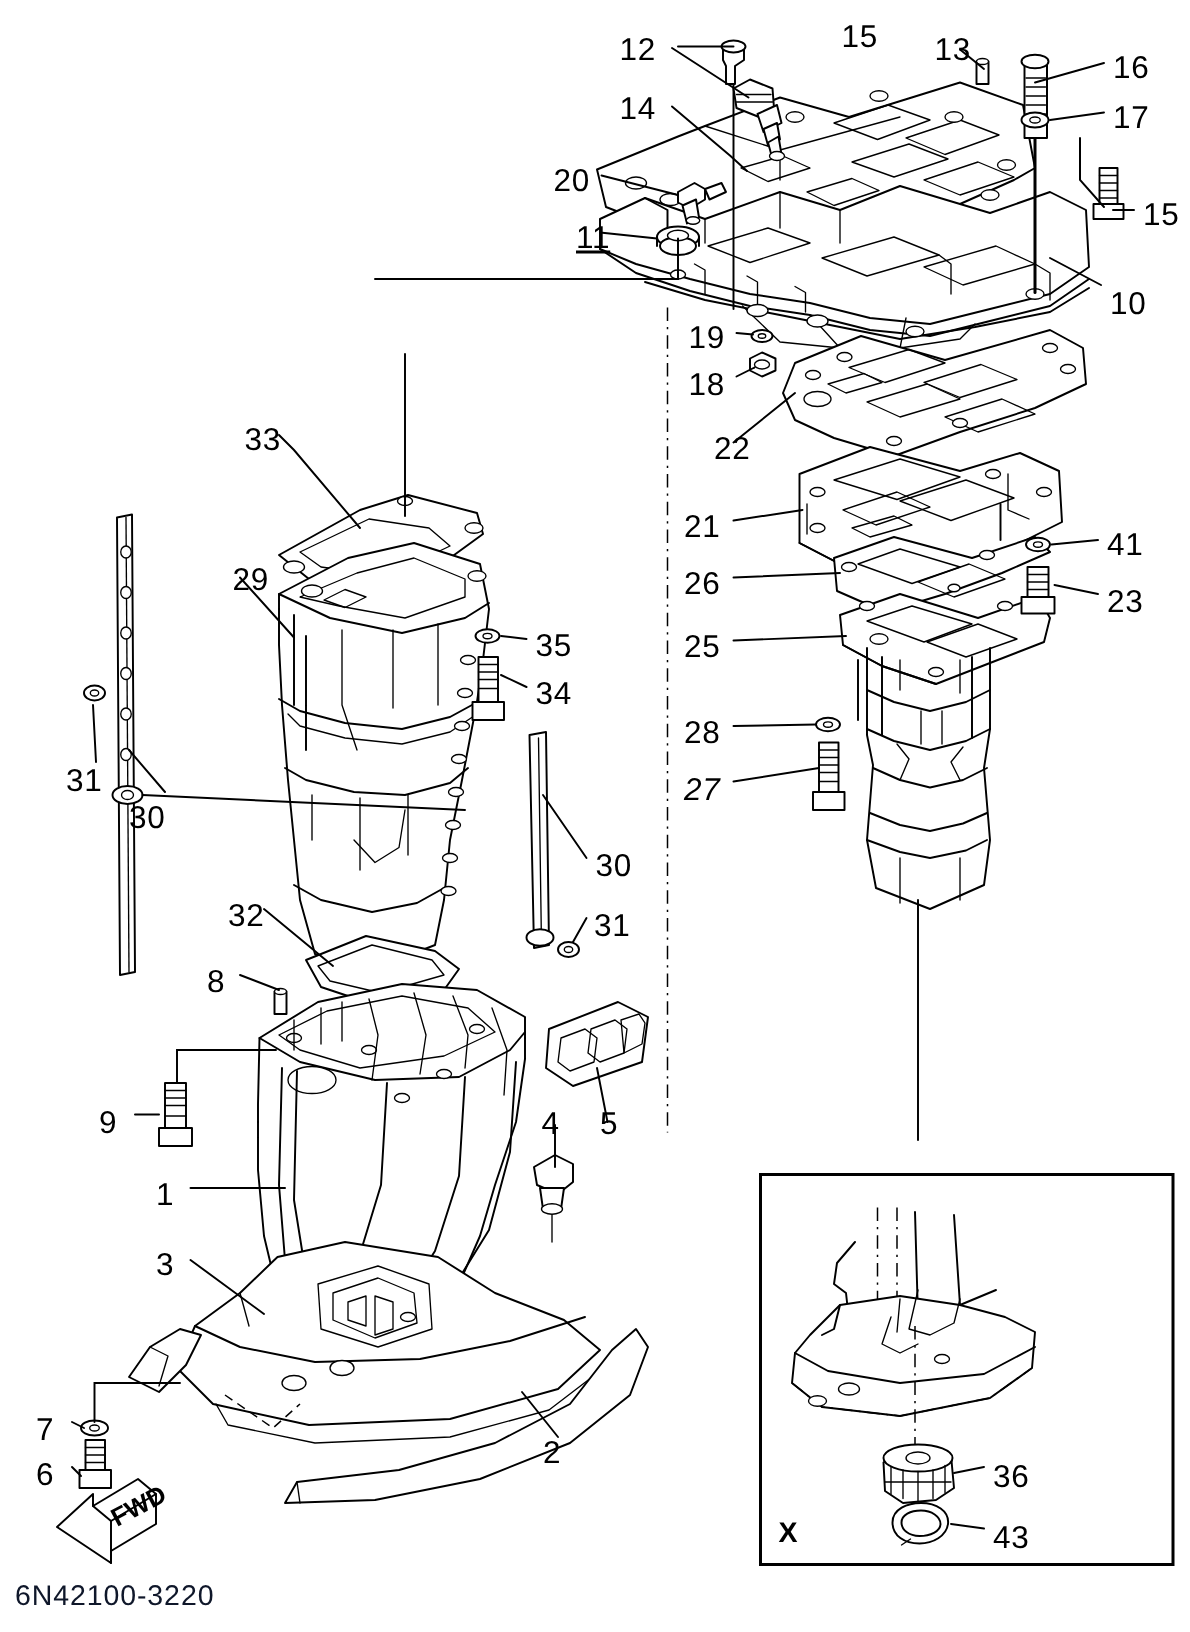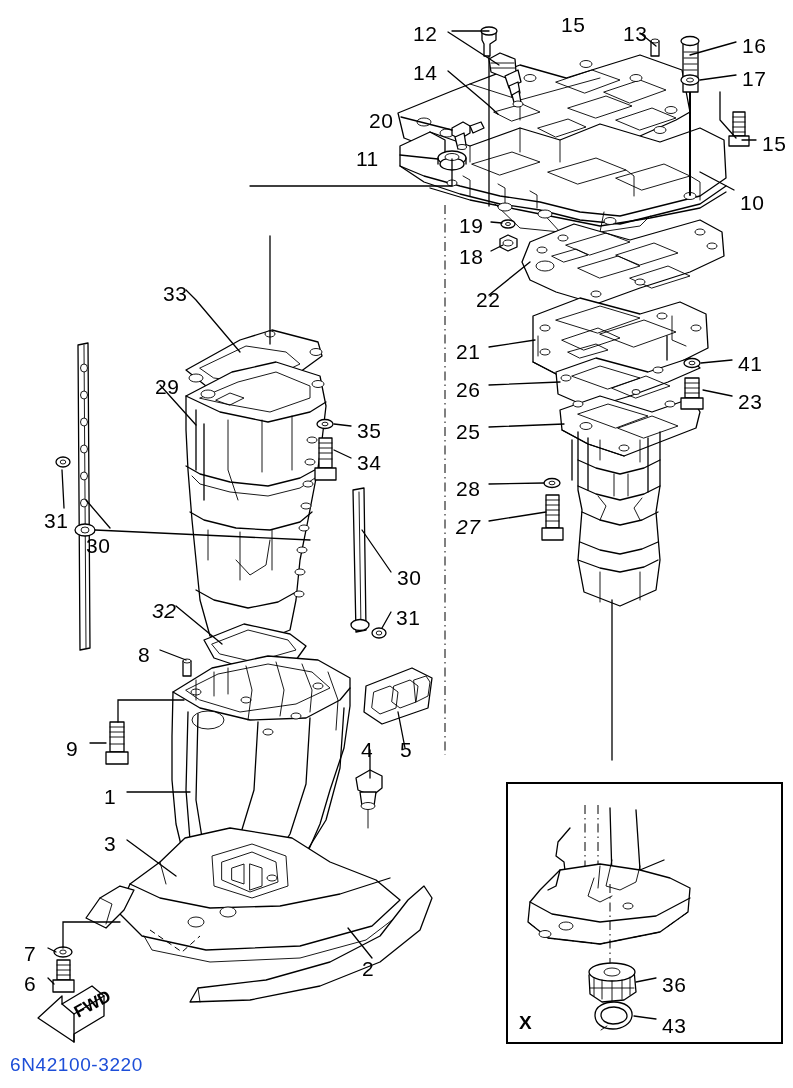--- a/index.html
+++ b/index.html
@@ -33,21 +33,21 @@
     white-space:nowrap;
     user-select:none;
   }
   .partnum{
     position:absolute;
     left:10px;
     top:1054px;
     font-family:"Liberation Sans", sans-serif;
     font-size:19px;
     letter-spacing:0.6px;
-    color:#1d4ed8;
+    color:#0f172a;
     white-space:nowrap;
   }
   .inset-label{
     position:absolute;
     font-family:"Liberation Sans", sans-serif;
     font-size:19px;
     font-weight:700;
     color:#000;
   }
   .fwd-text{
@@ -593,21 +593,21 @@
       <div class="callout" style="left: 104px; top: 786px;">1</div>
       <div class="callout" style="left: 362px; top: 958px;">2</div>
       <div class="callout" style="left: 104px; top: 833px;">3</div>
       <div class="callout" style="left: 361px; top: 739px;">4</div>
       <div class="callout" style="left: 400px; top: 739px;">5</div>
       <div class="callout" style="left: 24px; top: 973px;">6</div>
       <div class="callout" style="left: 24px; top: 943px;">7</div>
       <div class="callout" style="left: 138px; top: 644px;">8</div>
       <div class="callout" style="left: 66px; top: 738px;">9</div>
       <div class="callout" style="left: 740px; top: 192px;">10</div>
-      <div class="callout" style="left: 356px; top: 148px;">11</div>
+      <div class="callout" style="left: 384px; top: 148px; text-decoration: underline;">11</div>
       <div class="callout" style="left: 413px; top: 23px;">12</div>
       <div class="callout" style="left: 623px; top: 23px;">13</div>
       <div class="callout" style="left: 413px; top: 62px;">14</div>
       <div class="callout" style="left: 561px; top: 14px;">15</div>
       <div class="callout" style="left: 762px; top: 133px;">15</div>
       <div class="callout" style="left: 742px; top: 35px;">16</div>
       <div class="callout" style="left: 742px; top: 68px;">17</div>
       <div class="callout" style="left: 459px; top: 246px;">18</div>
       <div class="callout" style="left: 459px; top: 215px;">19</div>
       <div class="callout" style="left: 369px; top: 110px;">20</div>
@@ -617,21 +617,21 @@
       <div class="callout" style="left: 738px; top: 353px;">41</div>
       <div class="callout" style="left: 456px; top: 421px;">25</div>
       <div class="callout" style="left: 456px; top: 379px;">26</div>
       <div class="callout" style="left: 456px; top: 516px; font-style: italic;">27</div>
       <div class="callout" style="left: 456px; top: 478px; text-align: center;">28</div>
       <div class="callout" style="left: 155px; top: 376px;">29</div>
       <div class="callout" style="left: 86px; top: 535px;">30</div>
       <div class="callout" style="left: 397px; top: 567px;">30</div>
       <div class="callout" style="left: 44px; top: 510px;">31</div>
       <div class="callout" style="left: 396px; top: 607px;">31</div>
-      <div class="callout" style="left: 152px; top: 600px; font-style: italic;">32</div>
+      <div class="callout" style="left: 152px; top: 600px;">32</div>
       <div class="callout" style="left: 163px; top: 283px;">33</div>
       <div class="callout" style="left: 357px; top: 452px;">34</div>
       <div class="callout" style="left: 357px; top: 420px;">35</div>
       <div class="callout" style="left: 662px; top: 974px;">36</div>
       <div class="callout" style="left: 662px; top: 1015px;">43</div>
     </div>
 
   <div class="inset-label" style="left:519px; top:1012px;">X</div>
 
   <div class="partnum">6N42100-3220</div>

